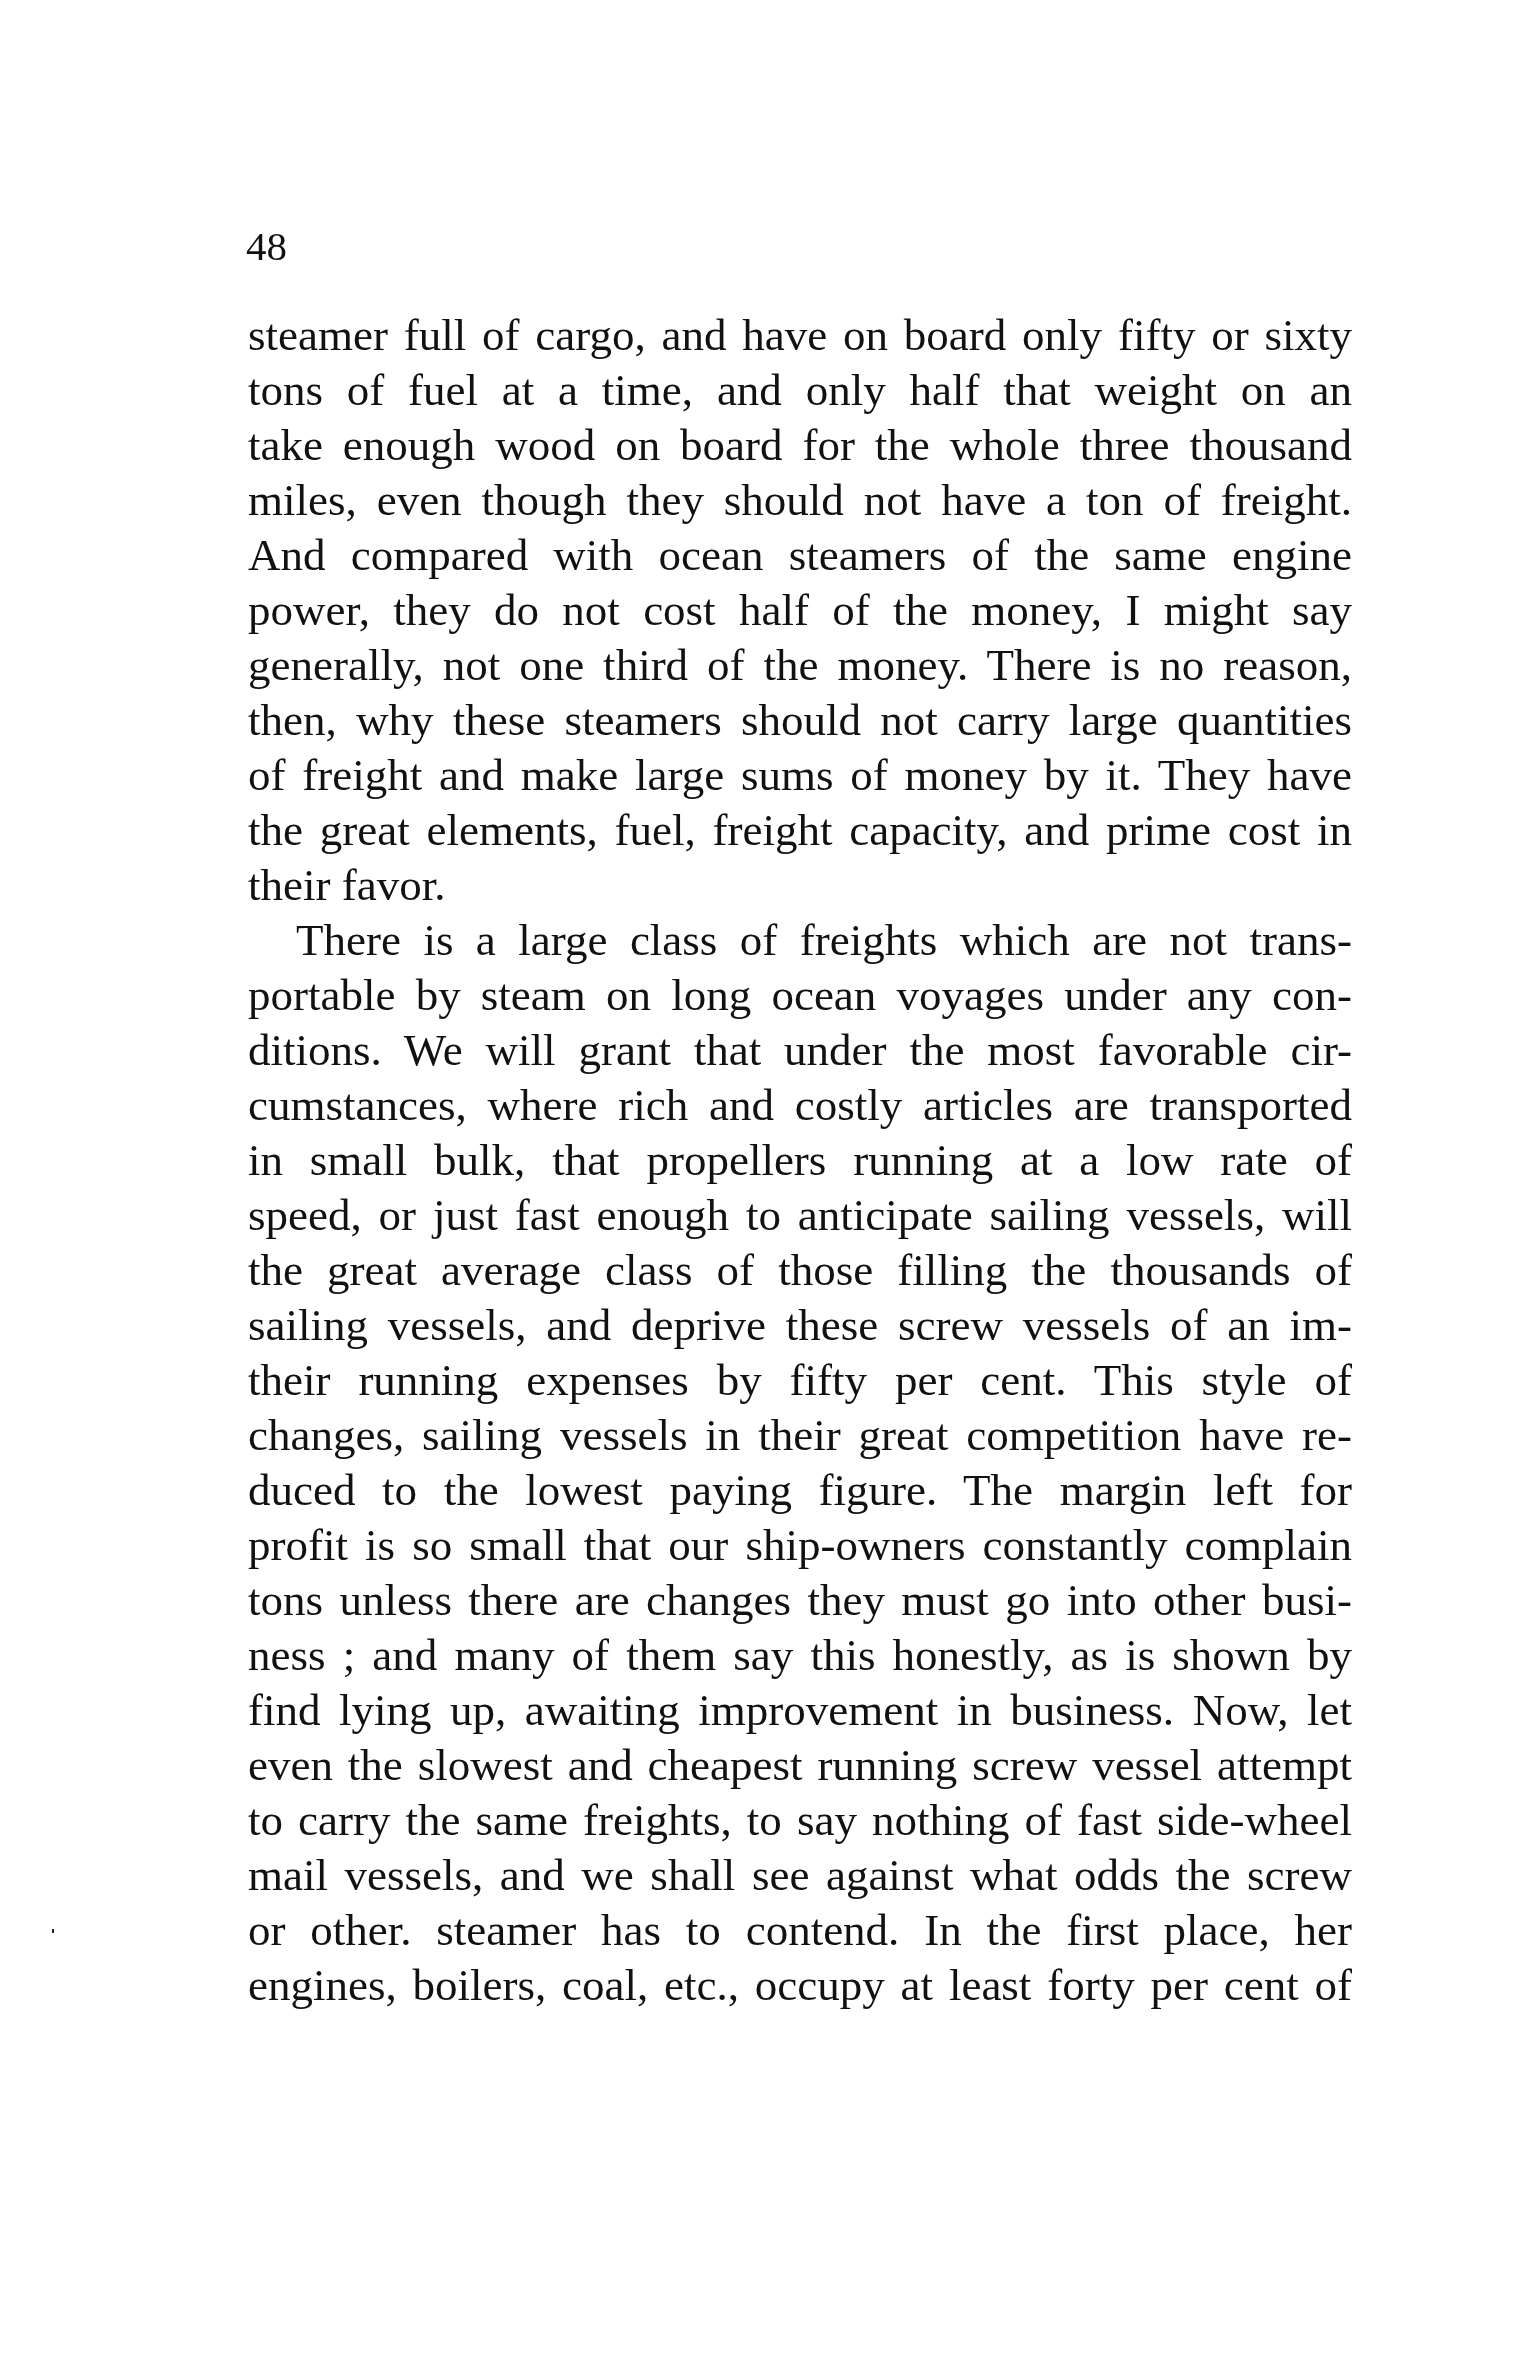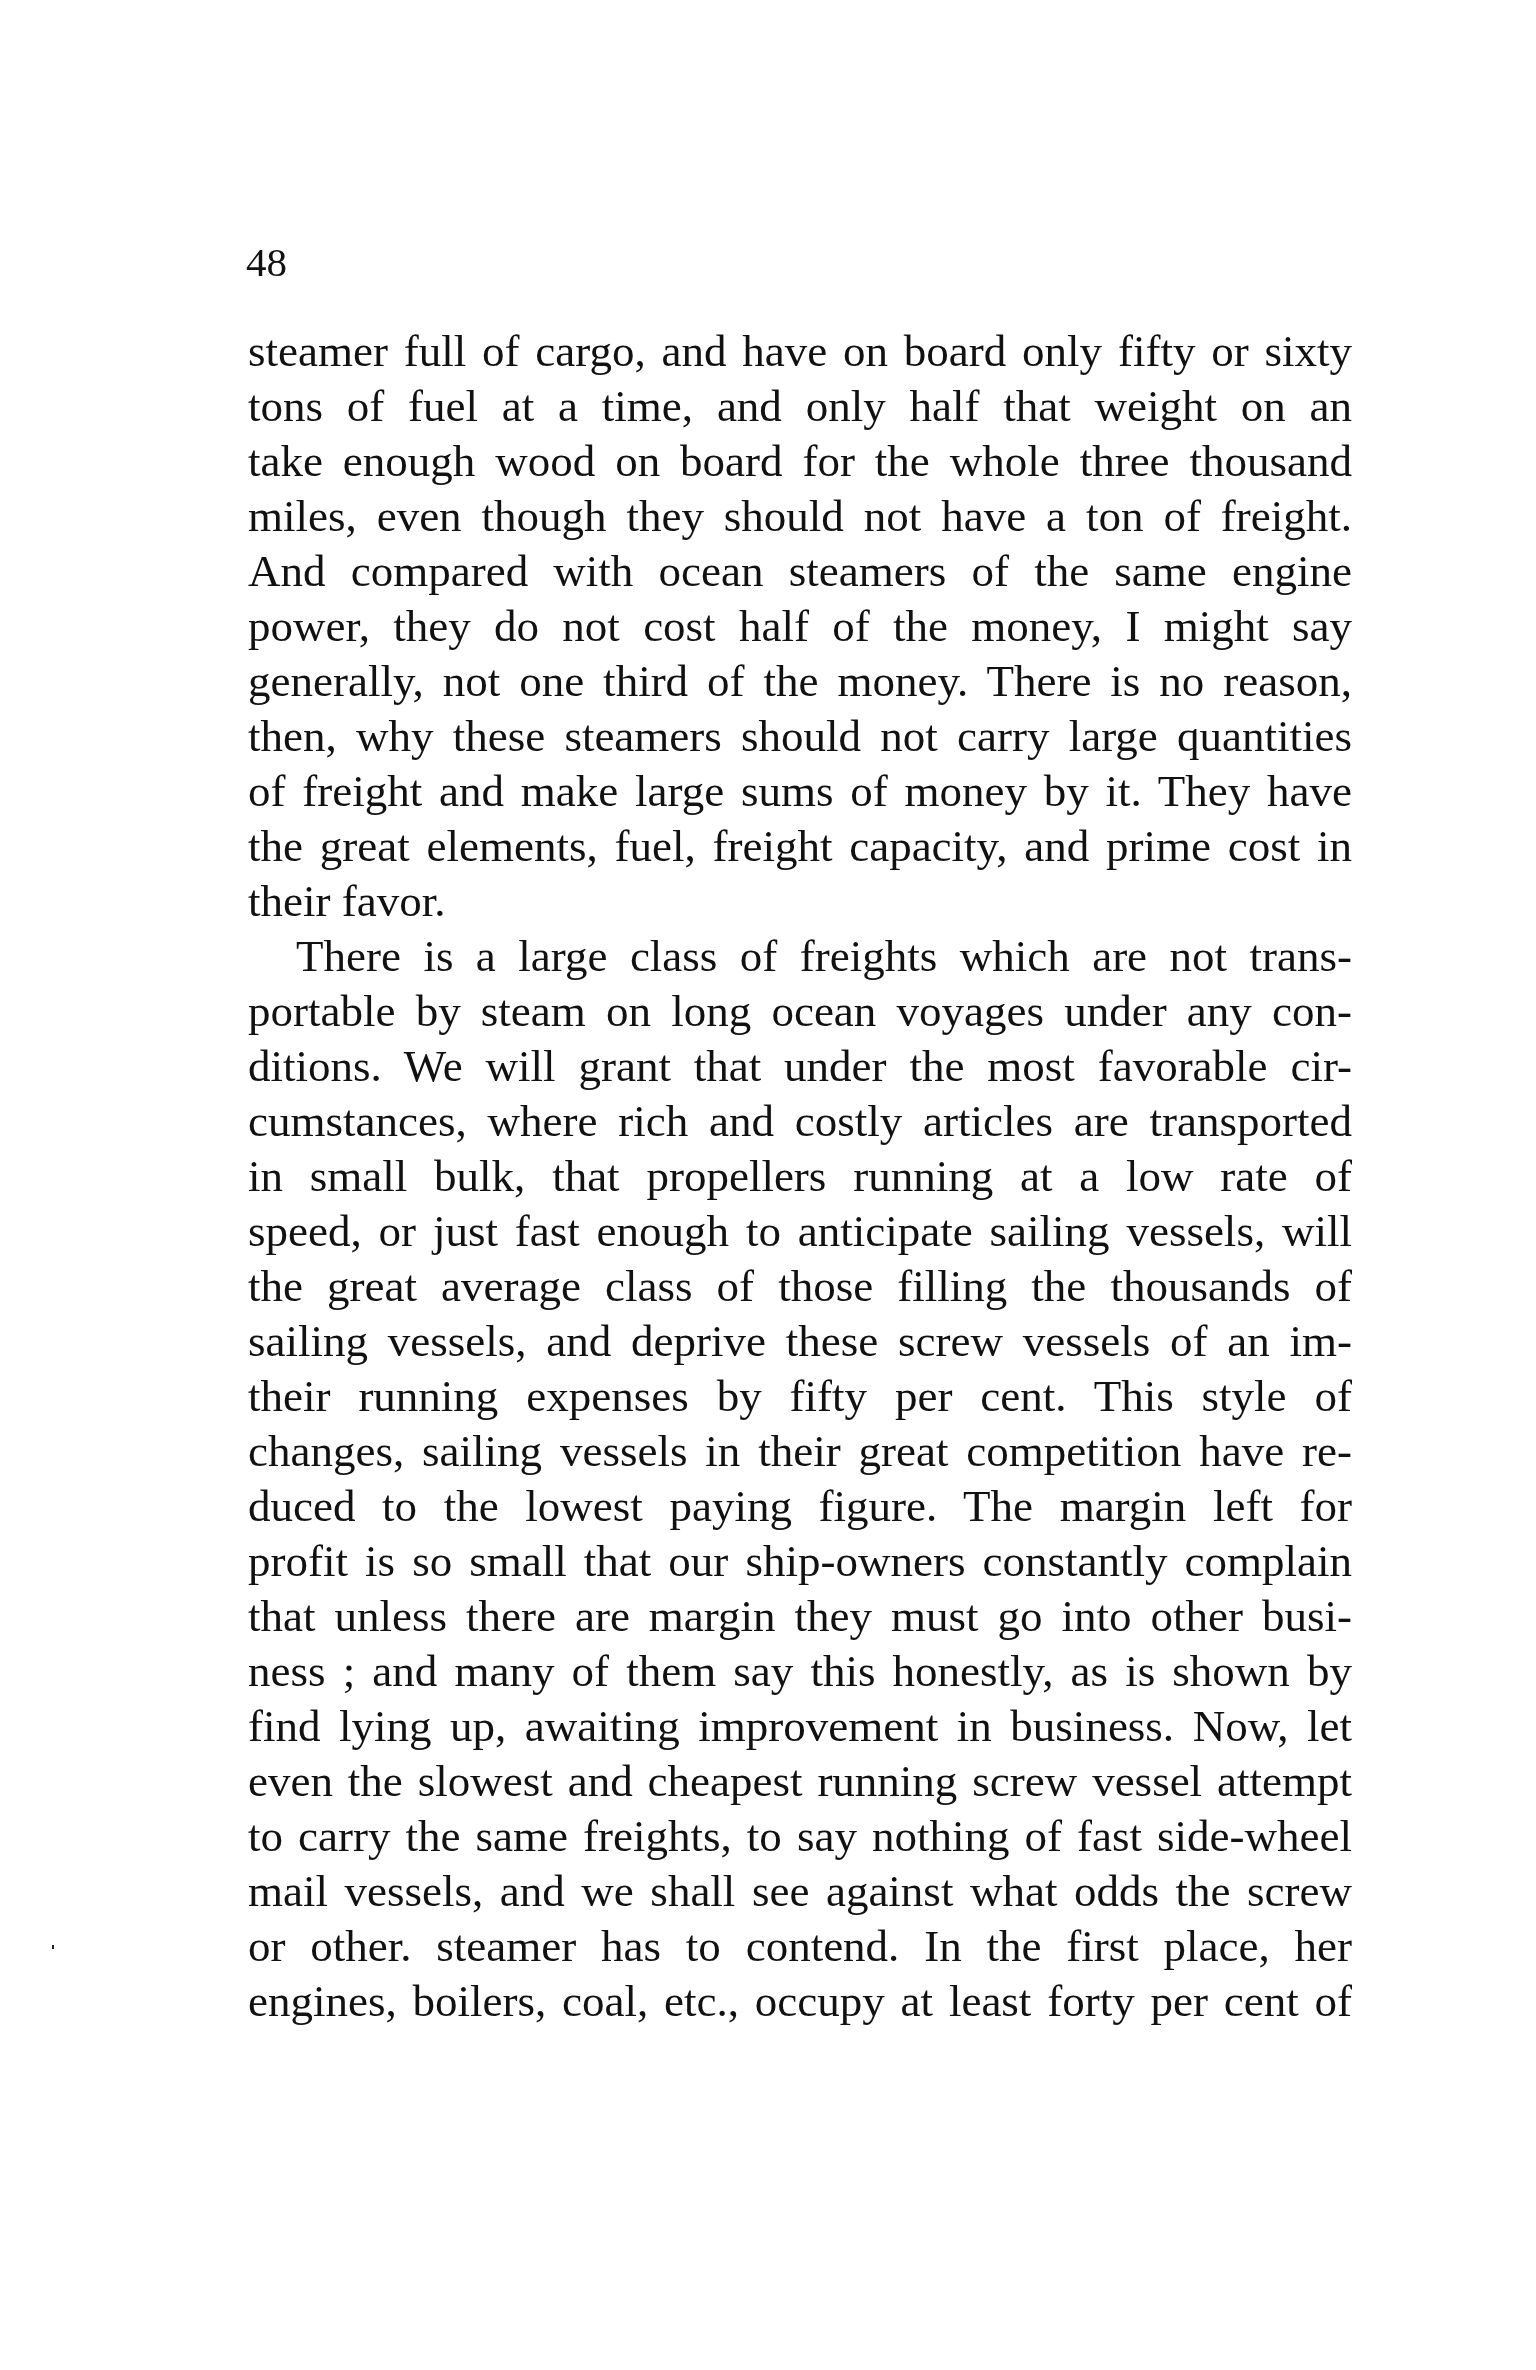--- a/index.html
+++ b/index.html
@@ -1,17 +1,17 @@
 <!DOCTYPE html>
 <html style="font-size:15px"><head>
 <meta charset="utf-8">
 <style>
   html, body { margin: 0; padding: 0; background: #ffffff; }
   body { width: 1536px; height: 2371px; position: relative; overflow: hidden; }
-  .page { position: absolute; left: 0; top: 16px; width: 1536px; height: 1878px; background: #fff; color: #111; font-family: "Liberation Serif", "DejaVu Serif", serif; }
+  .page { position: absolute; left: 0; top: 0; width: 1536px; height: 1878px; background: #fff; color: #111; font-family: "Liberation Serif", "DejaVu Serif", serif; }
   .header { position: absolute; left: 246px; top: 223px; width: 1104px; height: 46px; }
   .page-num { position: absolute; left: 0; top: 0; font-size: 41px; line-height: 46px; }
   .running-title { position: absolute; left: 0; right: 0; top: 3.7px; text-align: center; font-size: 28px; letter-spacing: 3.7px; line-height: 41px; }
   .body { position: absolute; left: 248px; top: 308px; width: 1104px; }
   .line { display: block; height: 55px; line-height: 55px; font-size: 45px; text-align: justify; text-align-last: justify; white-space: nowrap; overflow: visible; }
   .line.last { text-align-last: left; }
   .line.indent { padding-left: 48px; }
   .speck { position: absolute; left: 52px; top: 1929px; width: 1.9px; height: 3.7px; background: #222; }
 </style>
 </head>
@@ -39,21 +39,21 @@
     <span class="line">ditions.  We will grant that under the most favorable cir-</span>
     <span class="line">cumstances, where rich and costly articles are transported</span>
     <span class="line">in small bulk, that propellers running at a low rate of</span>
     <span class="line">speed, or just fast enough to anticipate sailing vessels, will</span>
     <span class="line">the great average class of those filling the thousands of</span>
     <span class="line">sailing vessels, and deprive these screw vessels of an im-</span>
     <span class="line">their running expenses by fifty per cent.  This style of</span>
     <span class="line">changes, sailing vessels in their great competition have re-</span>
     <span class="line">duced to the lowest paying figure.  The margin left for</span>
     <span class="line">profit is so small that our ship-owners constantly complain</span>
-    <span class="line">that unless there are margin they must go into other busi-</span>
+    <span class="line">tons unless there are changes they must go into other busi-</span>
     <span class="line">ness ; and many of them say this honestly, as is shown by</span>
     <span class="line">find lying up, awaiting improvement in business.  Now, let</span>
     <span class="line">even the slowest and cheapest running screw vessel attempt</span>
     <span class="line">to carry the same freights, to say nothing of fast side-wheel</span>
     <span class="line">mail vessels, and we shall see against what odds the screw</span>
     <span class="line">or other. steamer has to contend.  In the first place, her</span>
     <span class="line">engines, boilers, coal, etc., occupy at least forty per cent of</span>
   </div>
 
   <div class="speck"></div>

